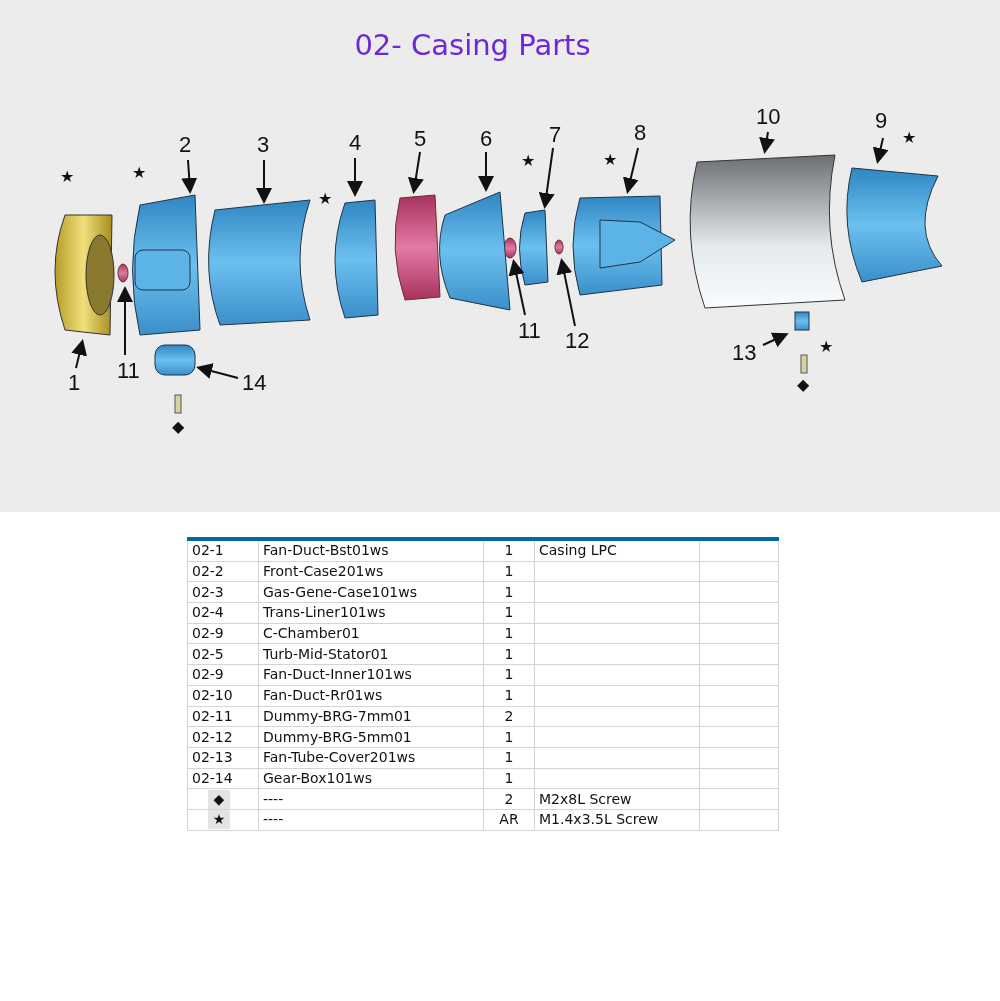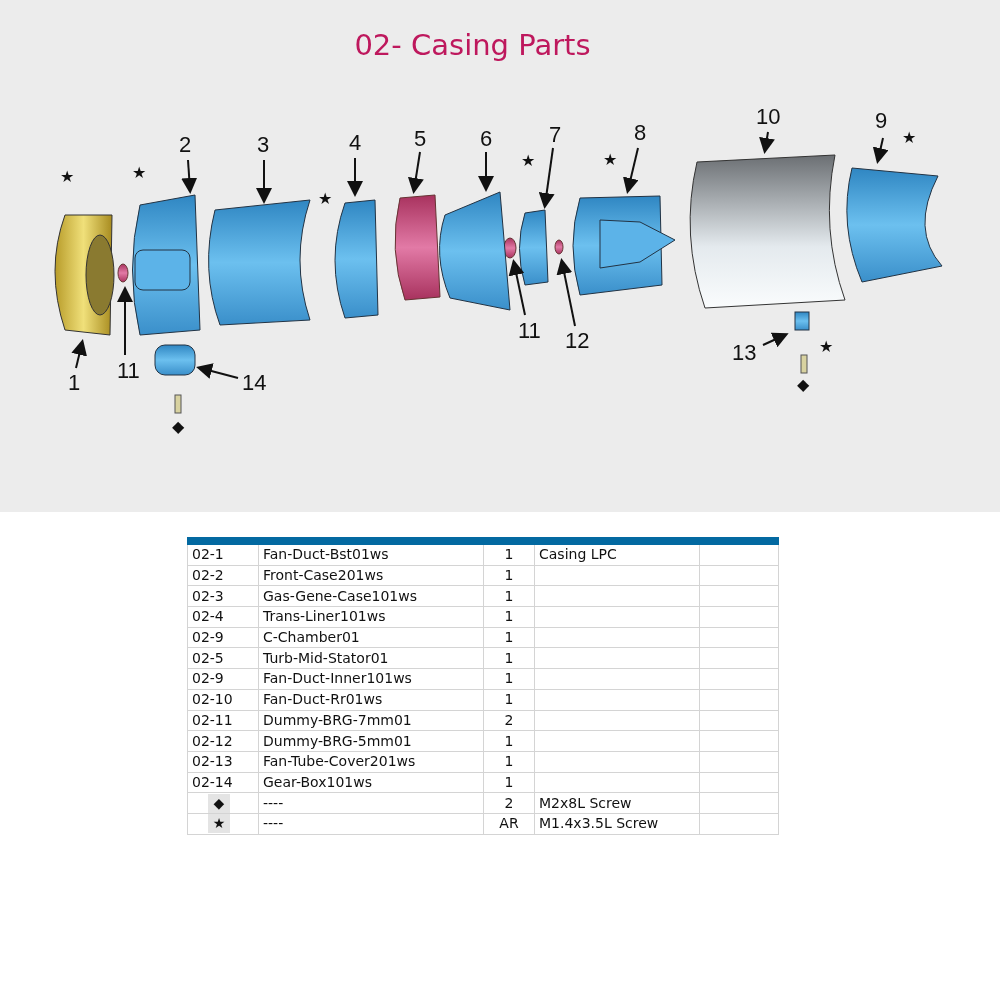--- a/index.html
+++ b/index.html
@@ -1,29 +1,29 @@
 <!DOCTYPE html>
 <html><head>
 <meta charset="utf-8">
 <style>
   html,body{margin:0;padding:0;}
   body{width:1000px;height:1001px;background:#ffffff;position:relative;overflow:hidden;font-family:"DejaVu Sans",sans-serif;}
   #diagram{position:absolute;left:0;top:0;width:1000px;height:512px;background:#ececec;}
-  #title{position:absolute;left:0;top:28px;width:945px;text-align:center;font-size:29px;color:#be185d;font-family:"DejaVu Sans",sans-serif;}
+  #title{position:absolute;left:0;top:28px;width:945px;text-align:center;font-size:29px;color:#6d28d9;font-family:"DejaVu Sans",sans-serif;}
   svg#art{position:absolute;left:0;top:0;}
   .callout{font-family:"Liberation Sans",sans-serif;font-size:22px;fill:#111;}
   .mark{font-size:16px;fill:#111;}
   #table{position:absolute;left:187px;top:537px;border-collapse:collapse;font-family:"DejaVu Sans",sans-serif;font-size:14px;color:#111;}
   #table td{border:1px solid #d4d4d4;height:19.7px;padding:0 0 0 4px;white-space:nowrap;line-height:19px;}
   #table td.c0{width:66px;}
   #table td.c1{width:220px;margin-left:24px;}
   #table td.c2{width:50px;text-align:center;padding:0;}
   #table td.c3{width:160px;}
   #table td.c4{width:74px;}
-  #table tr:first-child td{border-top:8px solid #0369a1;}
+  #table tr:first-child td{border-top:4px solid #0369a1;}
   .sym{display:inline-block;background:#e4e4e4;width:22px;text-align:center;margin-left:16px;}
 </style>
 </head>
 <body>
 
 <div id="diagram">
   <div id="title">02- Casing Parts</div>
   <svg id="art" width="1000" height="512">
     <defs>
       <linearGradient id="gy" x1="0" x2="1">

